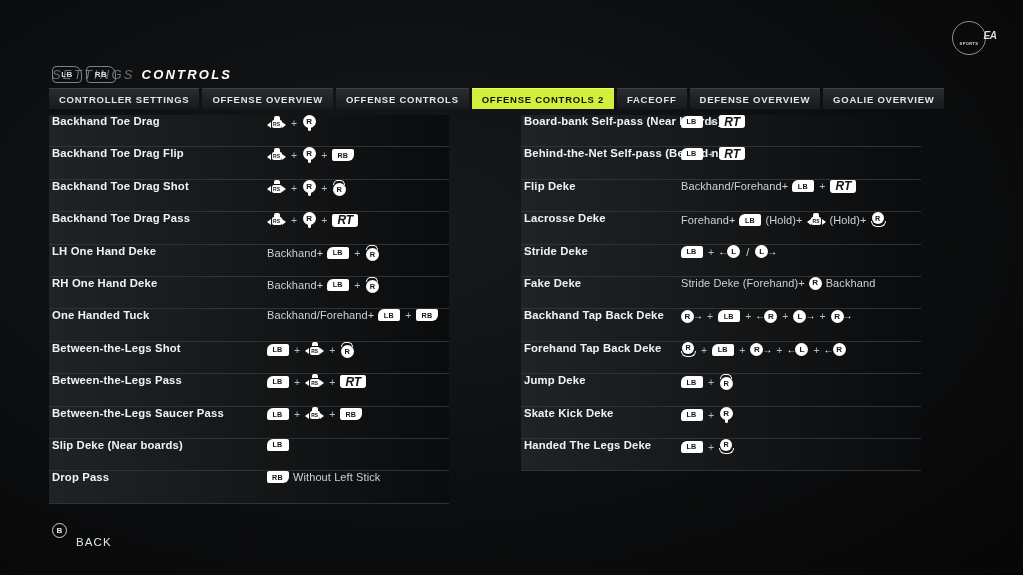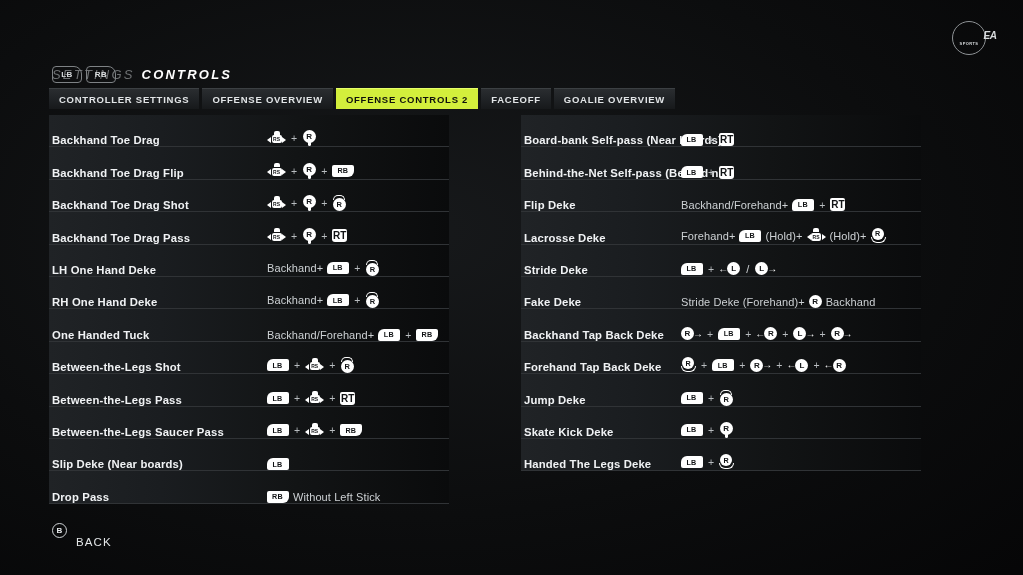--- a/index.html
+++ b/index.html
@@ -85,21 +85,21 @@
   
   .col {
     position: absolute; top: 115px;
   }
   .col-left  { left: 49px;  width: 400px; }
   .col-right { left: 521px; width: 400px; }
 
   .row {
     position: relative;
     height: 32.4px;
-    display: flex; align-items: flex-end;
+    display: flex; align-items: flex-start;
     border-bottom: 1px solid #303336;
     background: linear-gradient(90deg, #202326 0%, #1a1d20 28%, #121415 62%, #0a0b0c 100%);
   }
   .row-label {
     color: #f0f2f4;
     font-size: 11.3px;
     font-weight: 700;
     letter-spacing: 0.15px;
     padding-left: 3px;
     white-space: nowrap;
@@ -138,26 +138,26 @@
     color: #111315;
     font-size: 7.2px; font-weight: 700; letter-spacing: 0.2px;
     border-radius: 6px 2px 2px 2px;
     display: flex; align-items: center; justify-content: center;
     padding-right: 1px;
   }
   .g-bumper.rb { border-radius: 2px 2px 6px 2px; }
 
   
   .g-trigger {
-    width: 15px; height: 13px;
+    width: 26px; height: 13px;
     background: #ffffff;
     color: #111315;
-    font-size: 10px; font-weight: 700;
+    font-size: 12px; font-weight: 700;
     border-radius: 2px 2px 3px 3px;
-    display: flex; align-items: center; justify-content: center;
+    display: flex; align-items: center; justify-content: center; font-style: italic;
   }
 
   
   .g-circ {
     width: 13px; height: 13px; border-radius: 50%;
     background: #ffffff; color: #111315;
     font-size: 8px; font-weight: 700;
     display: flex; align-items: center; justify-content: center;
     line-height: 1;
   }
@@ -278,22 +278,24 @@
   </div>
 
   <div class="shoulders" id="shoulders">
       <div class="shoulder">LB</div>
       <div class="shoulder">RB</div>
     </div>
 
   <div class="tabs" id="tabs">
       <div class="tab">CONTROLLER SETTINGS</div>
       <div class="tab">OFFENSE OVERVIEW</div>
+      <div class="tab">OFFENSE CONTROLS</div>
       <div class="tab active">OFFENSE CONTROLS 2</div>
       <div class="tab">FACEOFF</div>
+      <div class="tab">DEFENSE OVERVIEW</div>
       <div class="tab">GOALIE OVERVIEW</div>
     </div>
 
   <div class="col col-left" id="col-left">
       <div class="row">
         <div class="row-label">Backhand Toe Drag</div>
         <div class="row-combo">
           <span class="g g-rs">
             <span class="top"></span>
             <span class="wing-l"></span>

